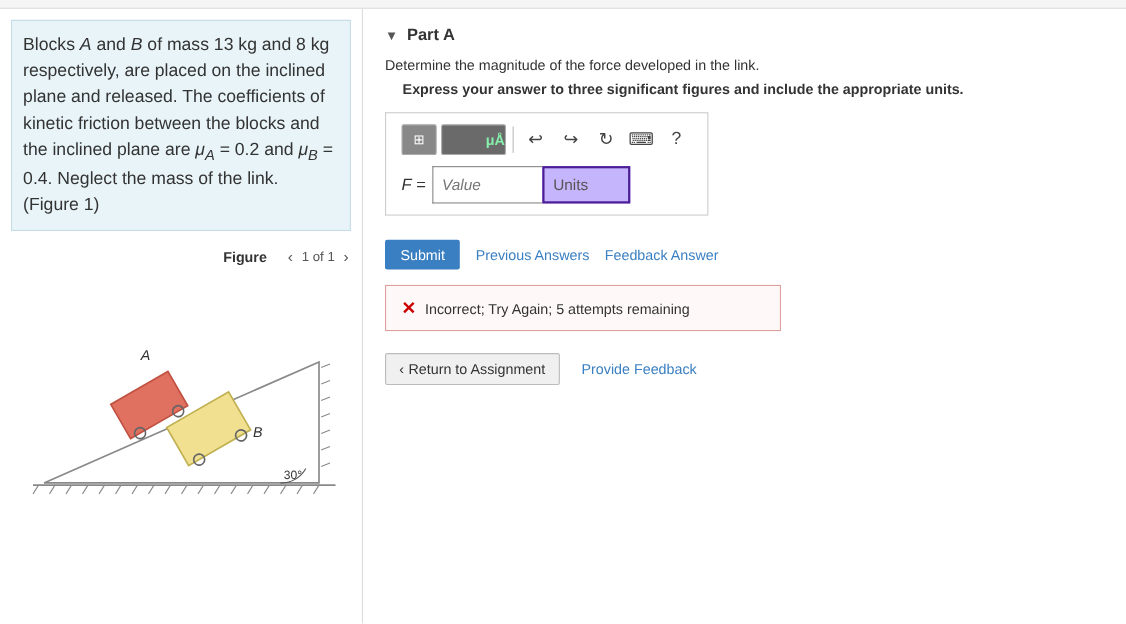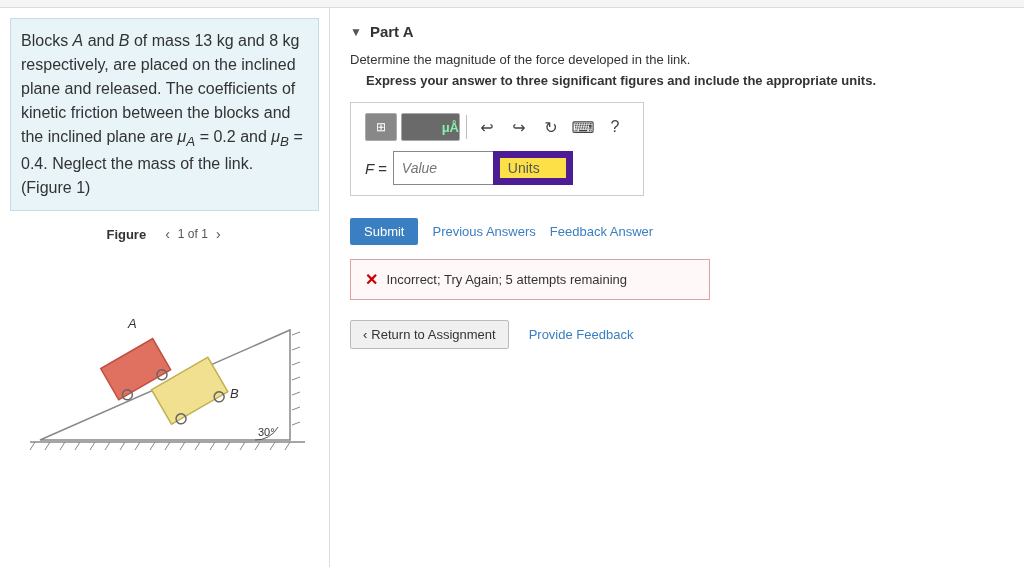--- a/index.html
+++ b/index.html
@@ -40,21 +40,21 @@
       color: #333;
       margin-bottom: 10px;
     }
     .problem-text .italic { font-style: italic; }
     .figure-section {
       margin-top: 5px;
     }
     .figure-header {
       display: flex;
       align-items: center;
-      justify-content: center;
+      justify-content: flex-end;
       margin-bottom: 8px;
       gap: 17px;
     }
     .figure-title {
       font-weight: bold;
       font-size: 13px;
     }
     .figure-nav {
       display: flex;
       align-items: center;
@@ -195,26 +195,26 @@
       border-right: none;
       padding: 4px 8px;
       font-size: 14px;
       font-style: italic;
       color: #999;
       outline: none;
     }
     .units-input {
       width: 80px;
       height: 34px;
-      border: 7px solid #4c1d95;
+      border: 2px solid #4c1d95;
       padding: 4px 8px;
       font-size: 14px;
       color: #555;
       outline: none;
-      background: #fde047;
+      background: #c4b5fd;
     }
     .action-row {
       display: flex;
       align-items: center;
       gap: 14px;
       margin-top: 10px;
       margin-bottom: 14px;
     }
     .submit-btn {
       background: #3a7fc1;

